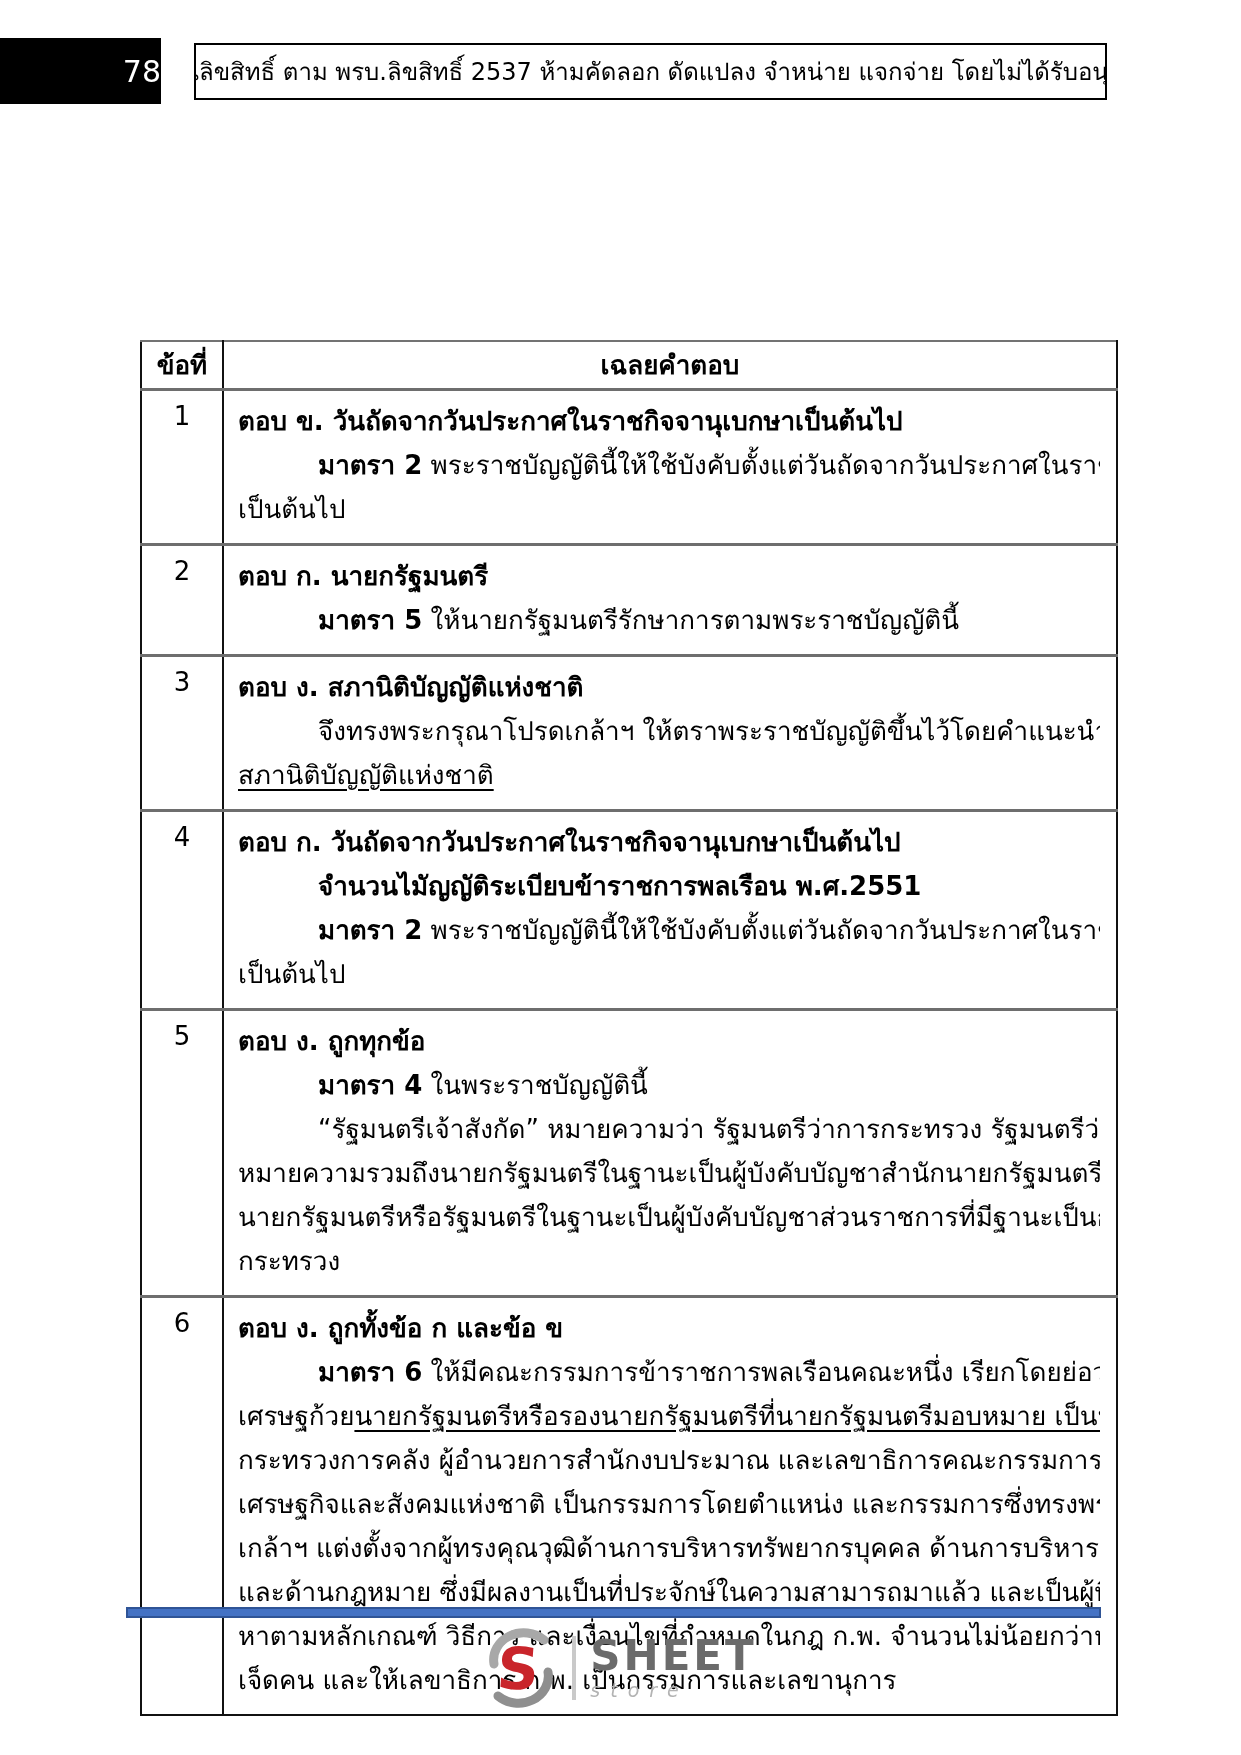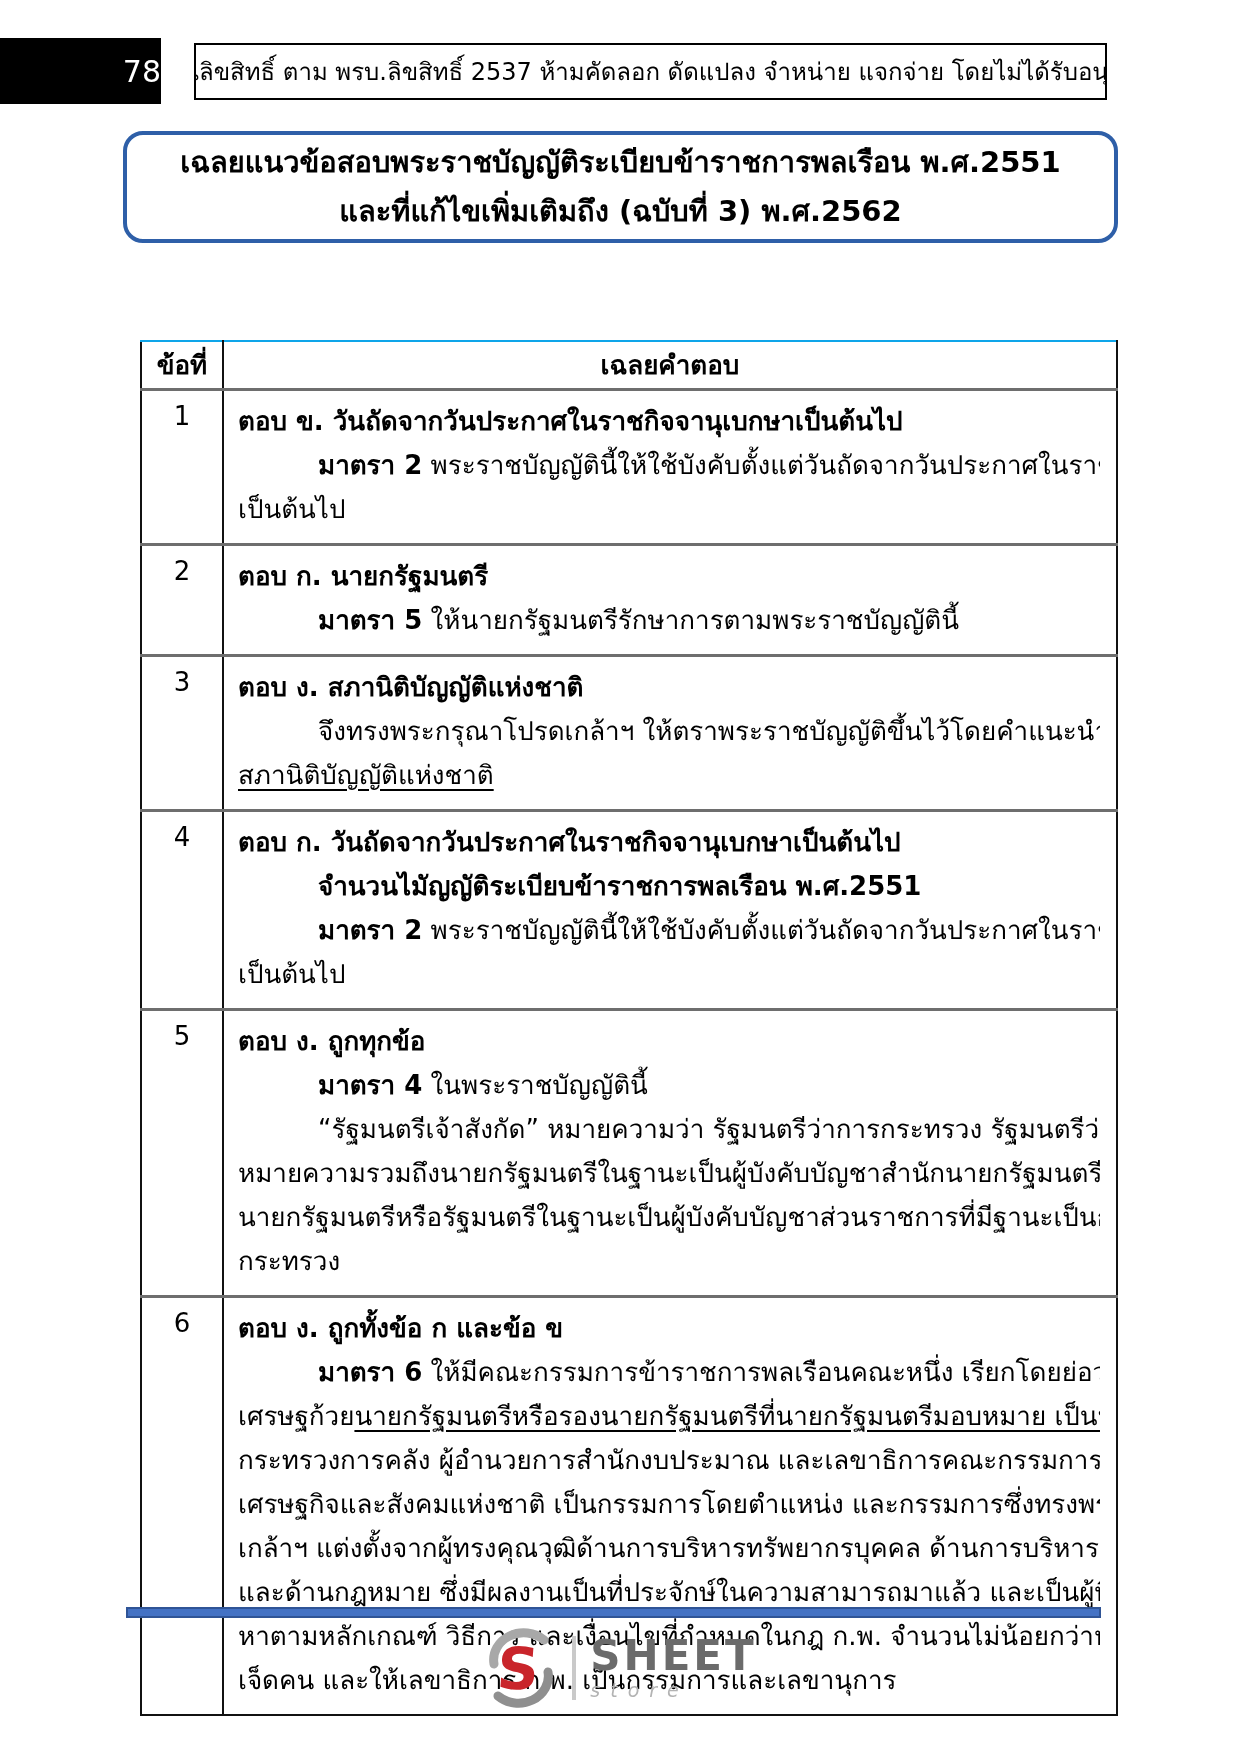--- a/index.html
+++ b/index.html
@@ -37,21 +37,21 @@
     font-size:26px;
   }
   table.anstable col.c1 { width:82px; }
   table.anstable th, table.anstable td {
     border-left:2px solid #111; border-right:2px solid #111;
     border-top:3px solid #6e6e6e; border-bottom:3px solid #6e6e6e;
     vertical-align:top;
   }
   table.anstable thead th {
     height:48px; font-weight:bold; text-align:center; vertical-align:middle;
-    border-top:2px solid #0ea5e9;
+    border-top:2px solid #737373;
   }
   table.anstable tr:last-child td { border-bottom:2px solid #111; }
   td.no { text-align:center; padding-top:10px; font-size:26px; }
   td.ans { padding:8px 16px 12px 14px; overflow:hidden; }
   td.ans .line { line-height:44px; white-space:nowrap; overflow:hidden; }
   td.ans .line.indent { padding-left:80px; }
   td.ans .b { font-weight:bold; }
   td.ans .u { text-decoration:underline; text-underline-offset:5px; }
 
   
@@ -75,23 +75,20 @@
 <div class="page">
 
   <div class="pagenum-box">
     <span>78</span>
   </div>
 
   <div class="copyright-box">
     <span>สงวนลิขสิทธิ์ ตาม พรบ.ลิขสิทธิ์ 2537 ห้ามคัดลอก ดัดแปลง จำหน่าย แจกจ่าย โดยไม่ได้รับอนุญาต</span>
   </div>
 
-  <div class="title-box" style="border-color: rgb(46, 95, 168);">
-    <span>เฉลยแนวข้อสอบพระราชบัญญัติระเบียบข้าราชการพลเรือน พ.ศ.2551 และที่แก้ไขเพิ่มเติมถึง (ฉบับที่ 3) พ.ศ.2562</span>
-  </div>
 
   <table class="anstable">
     <colgroup>
         <col class="c1">
         <col>
       </colgroup>
     <thead>
       <tr>
         <th>ข้อที่</th>
         <th>เฉลยคำตอบ</th>

